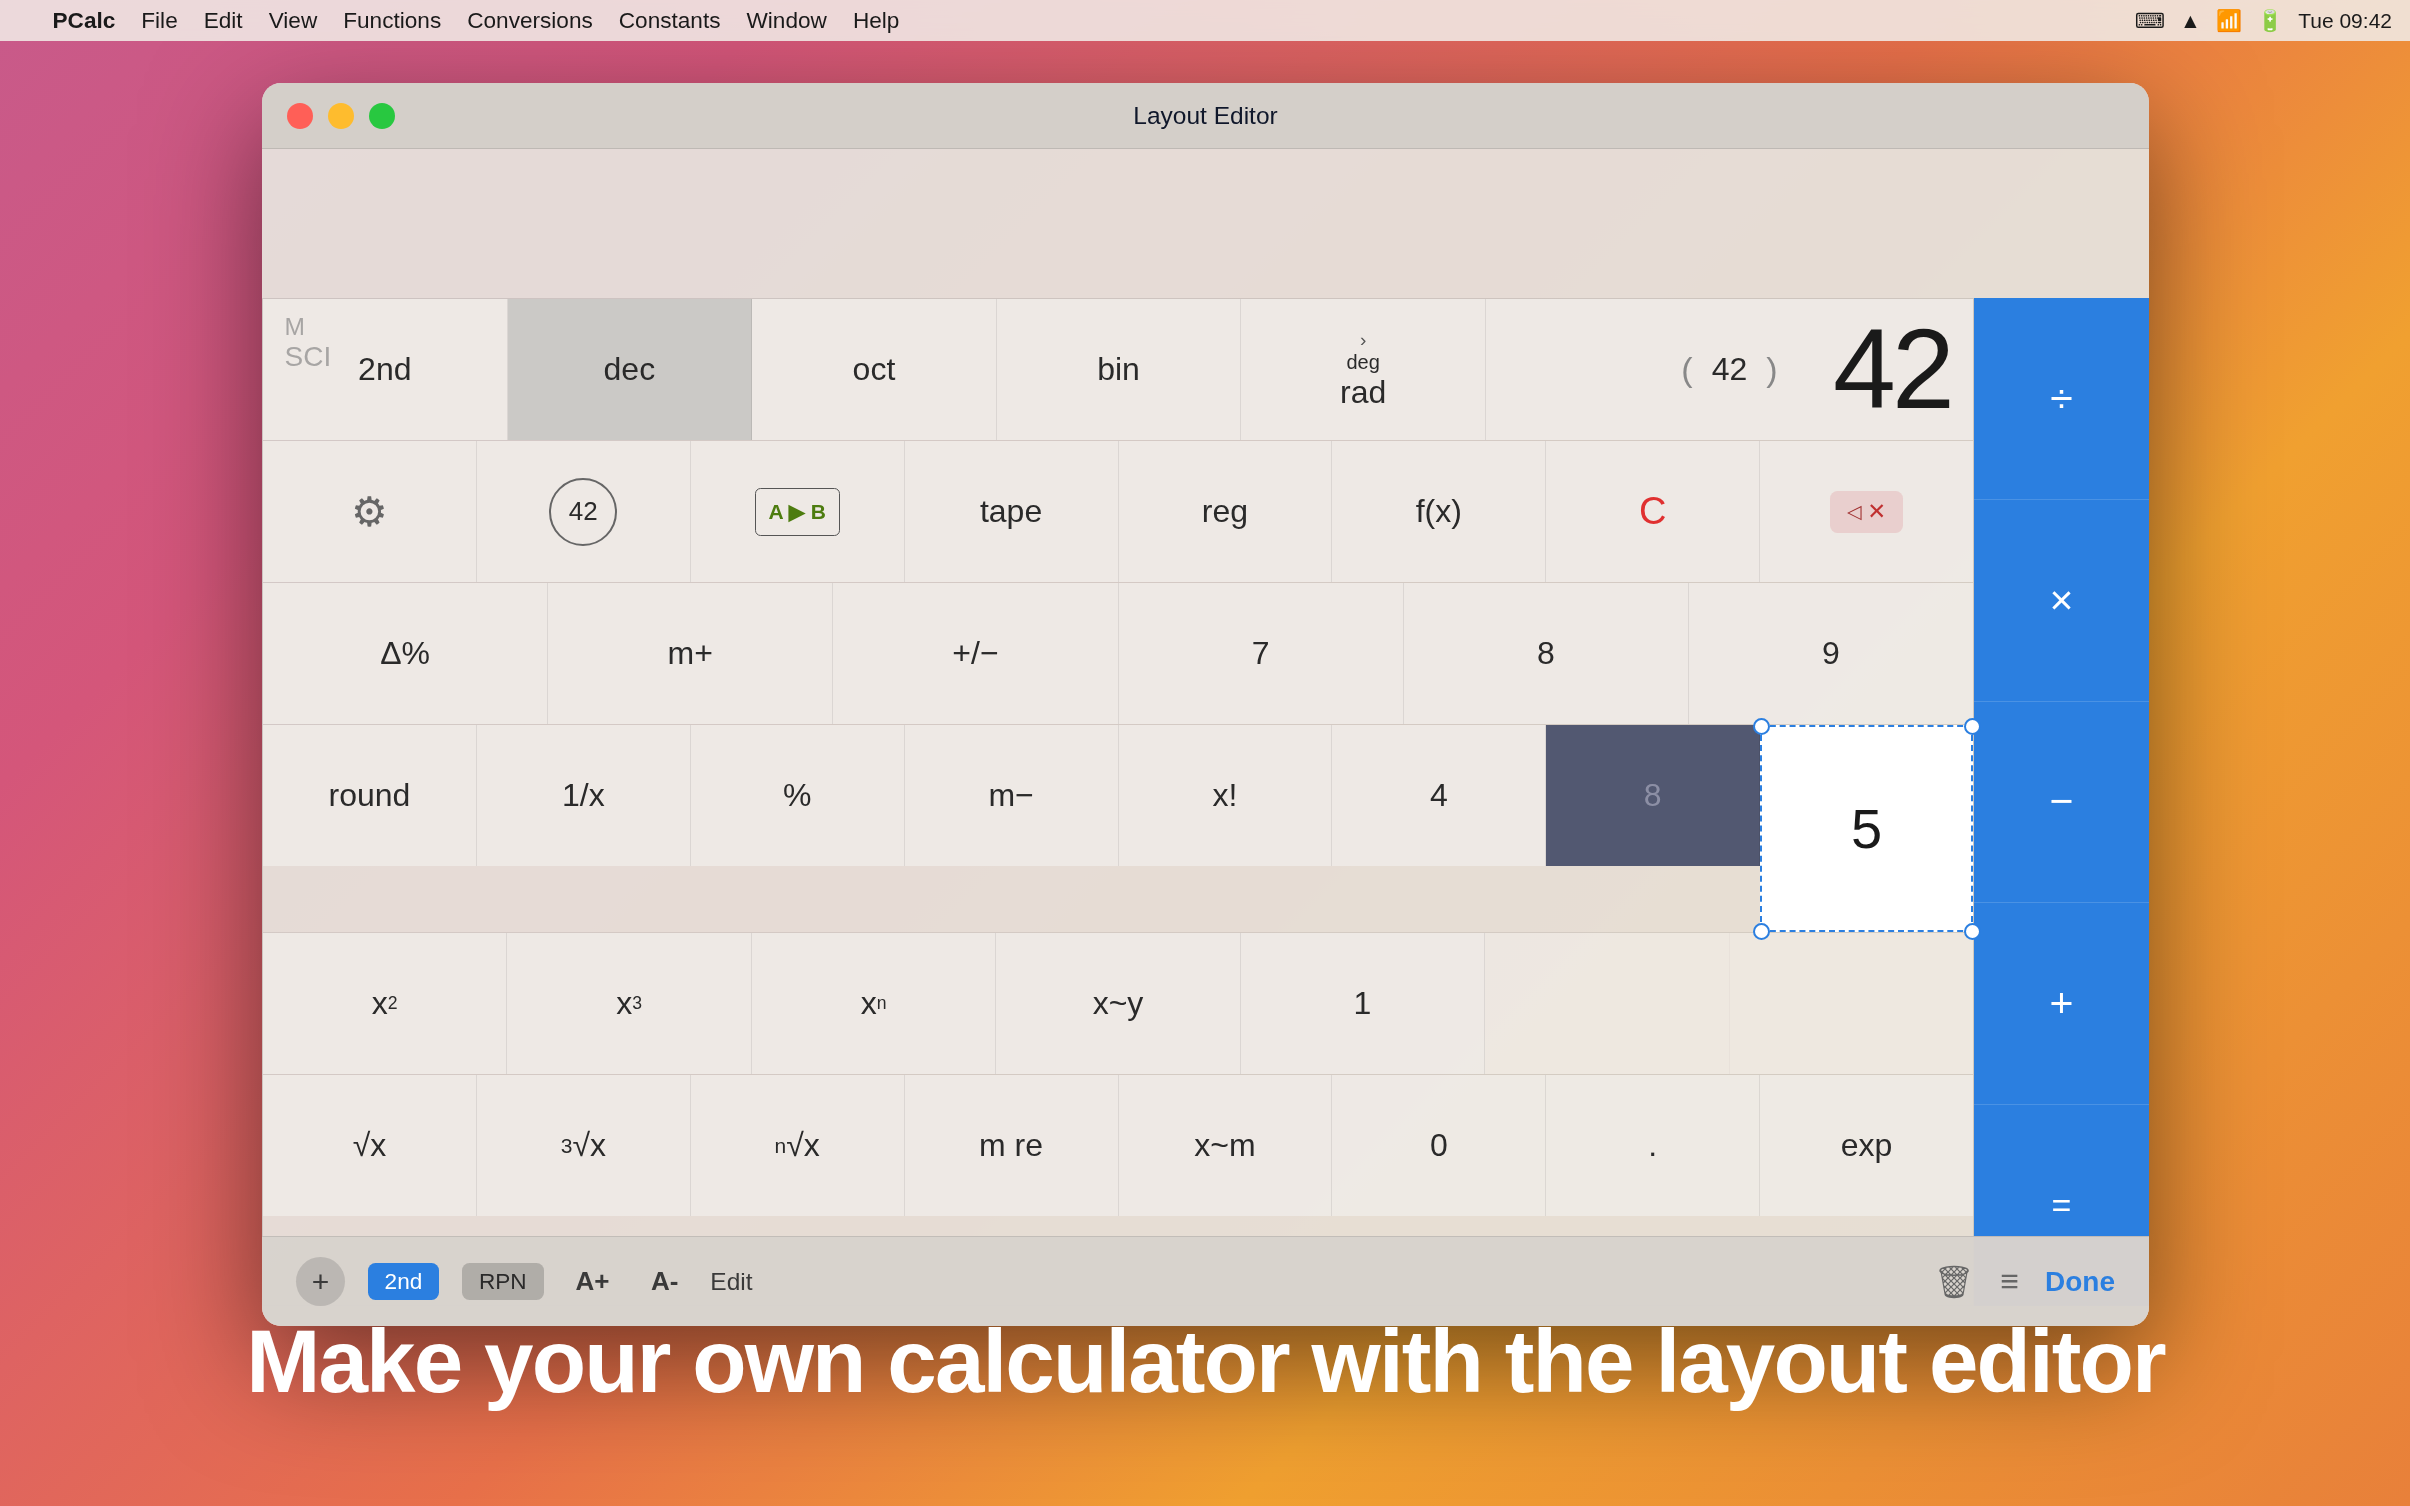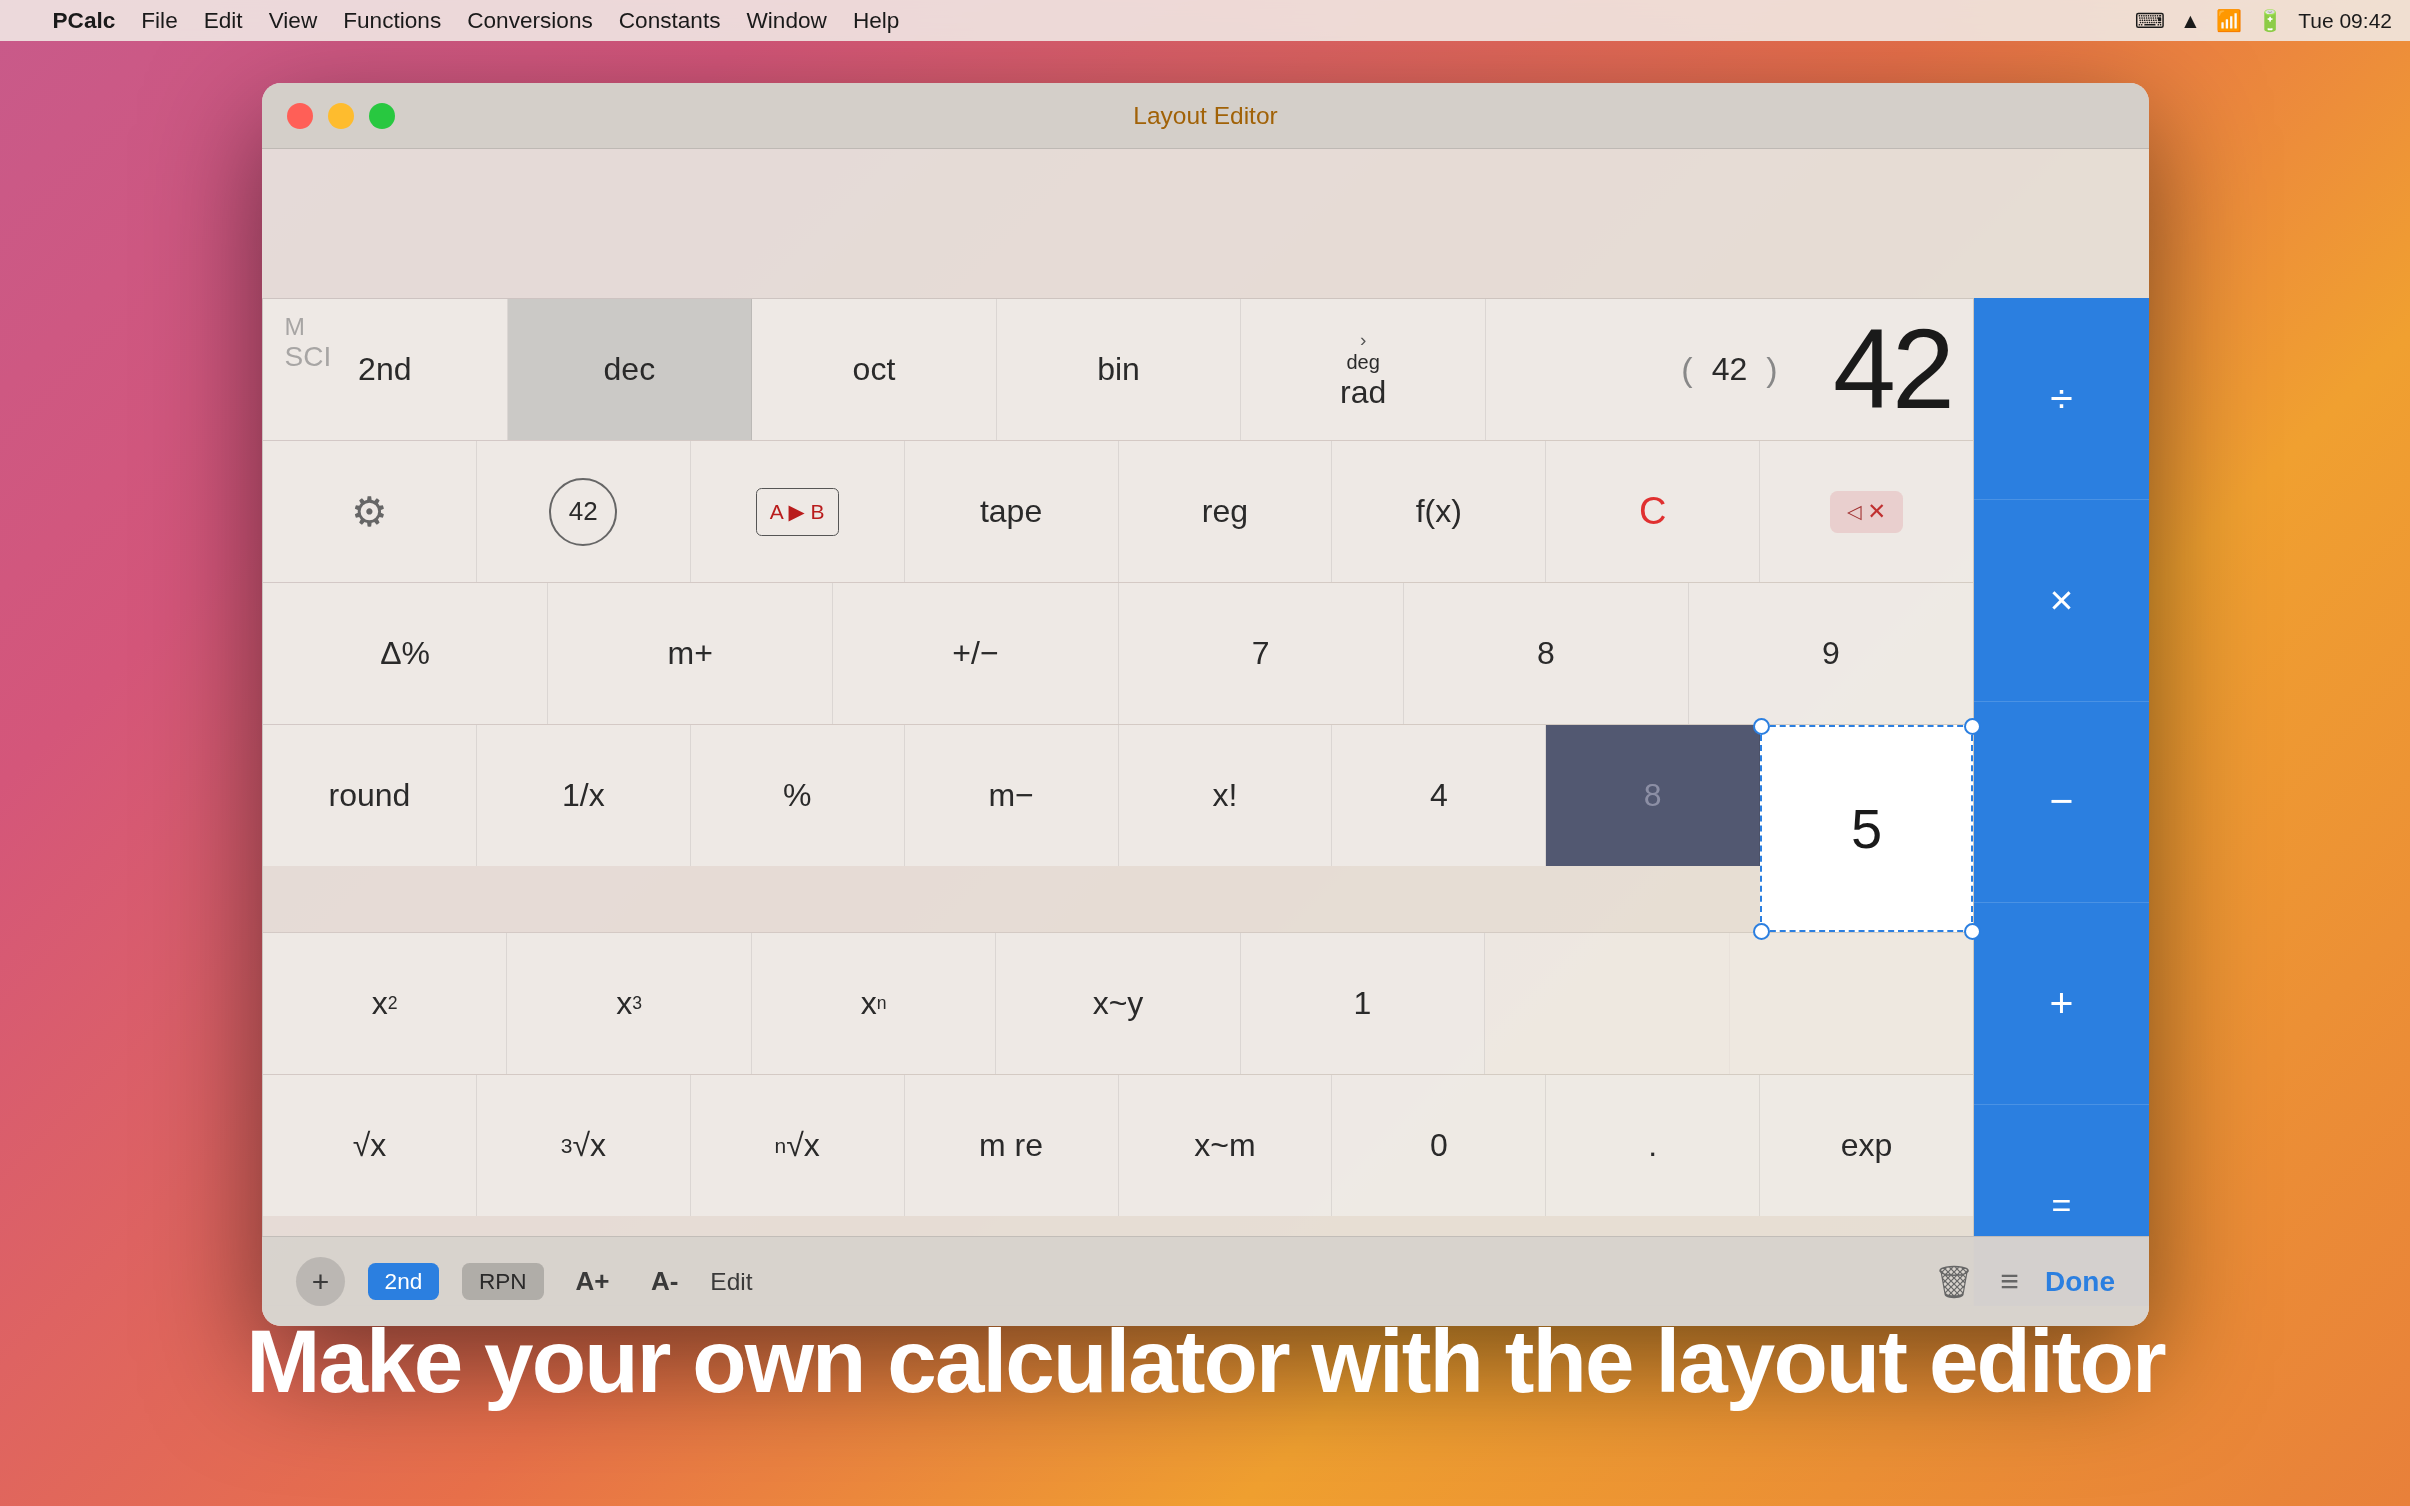--- a/index.html
+++ b/index.html
@@ -94,21 +94,21 @@
       border-radius: 50%;
     }
 
     .tl-close { background: #ff5f57; }
     .tl-minimize { background: #febc2e; }
     .tl-maximize { background: #28c840; }
 
     .window-title {
       font-size: 24.5px;
       font-weight: 500;
-      color: #a16207;
+      color: #0f172a;
     }
 
     .sidebar-btn {
       width: 100%;
       flex: 1;
       display: flex;
       align-items: center;
       justify-content: center;
       color: white;
       font-size: 49px;
@@ -297,21 +297,21 @@
         </div>
 
         <div class="calc-row">
           <div class="calc-cell">
             <span style="font-size:41px;color:#666;">⚙</span>
           </div>
           <div class="calc-cell">
             <div style="width:68px;height:68px;border-radius:50%;border:2.4px solid #666;display:flex;align-items:center;justify-content:center;font-size:26px;">42</div>
           </div>
           <div class="calc-cell">
-            <div style="border:1.9px solid #555;border-radius:5.6px;padding:11px 13px;font-size:21px;color:#b91c1c;">A ▶ B</div>
+            <div style="border:1.9px solid #555;border-radius:5.6px;padding:11px 13px;font-size:21px;color:#4d7c0f;font-weight:bold;">A ▶ B</div>
           </div>
           <div class="calc-cell">tape</div>
           <div class="calc-cell">reg</div>
           <div class="calc-cell">f(x)</div>
           <div class="calc-cell" style="color:#e03030;font-size:38px;font-weight:500;">C</div>
           <div class="calc-cell">
             <div style="background:rgba(230,190,190,0.6);border-radius:7.5px;padding:7.5px 17px;display:flex;align-items:center;gap:5.6px;">
               <span style="font-size:19px;color:#a03030;">◁</span>
               <span style="font-size:22.6px;color:#c03030;">✕</span>
             </div>

